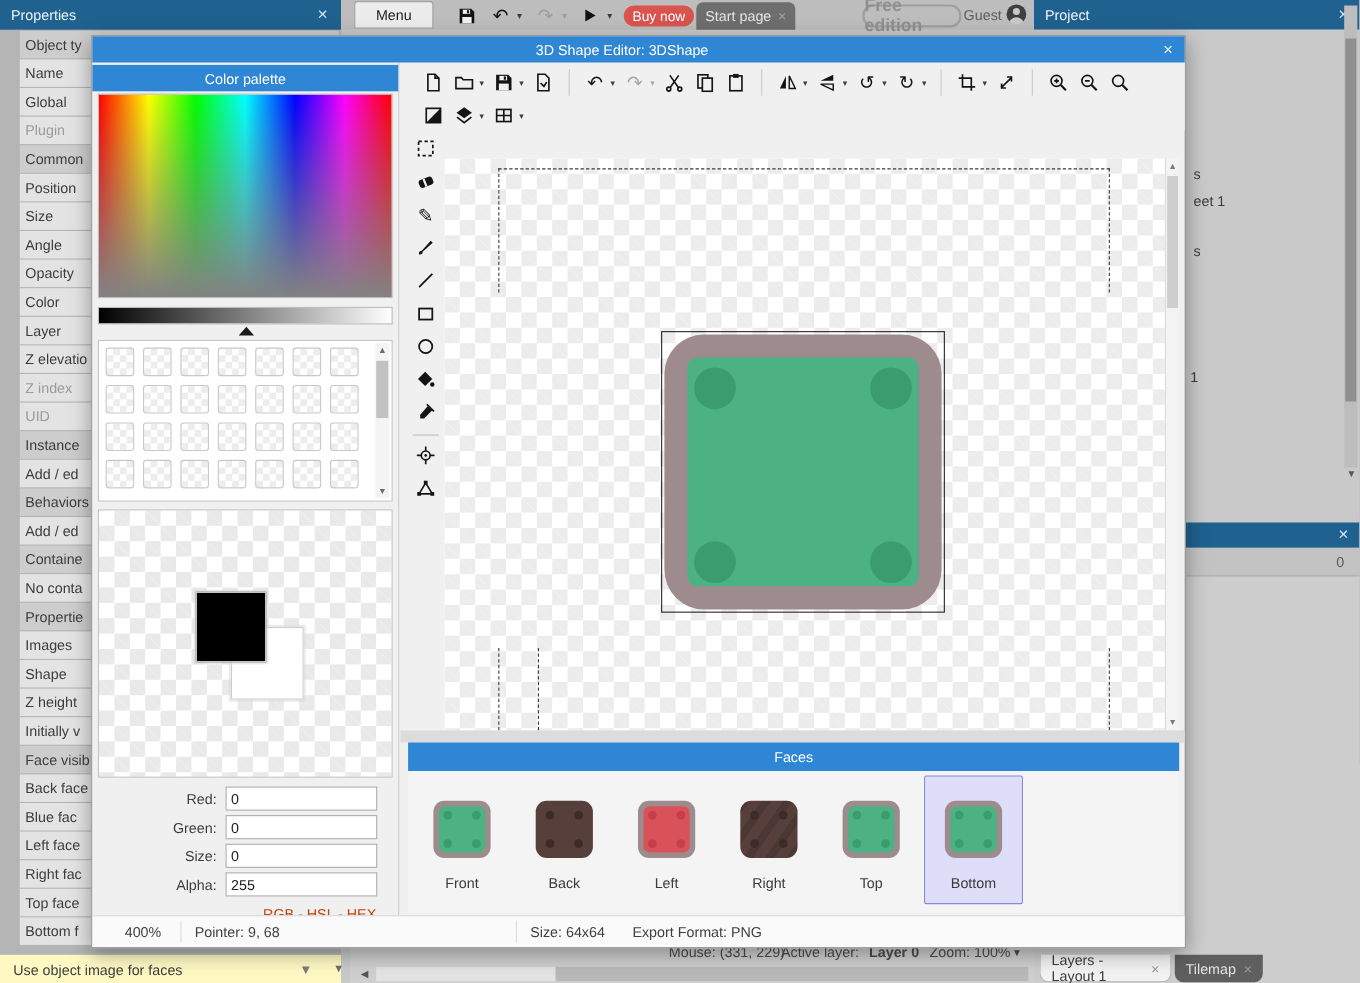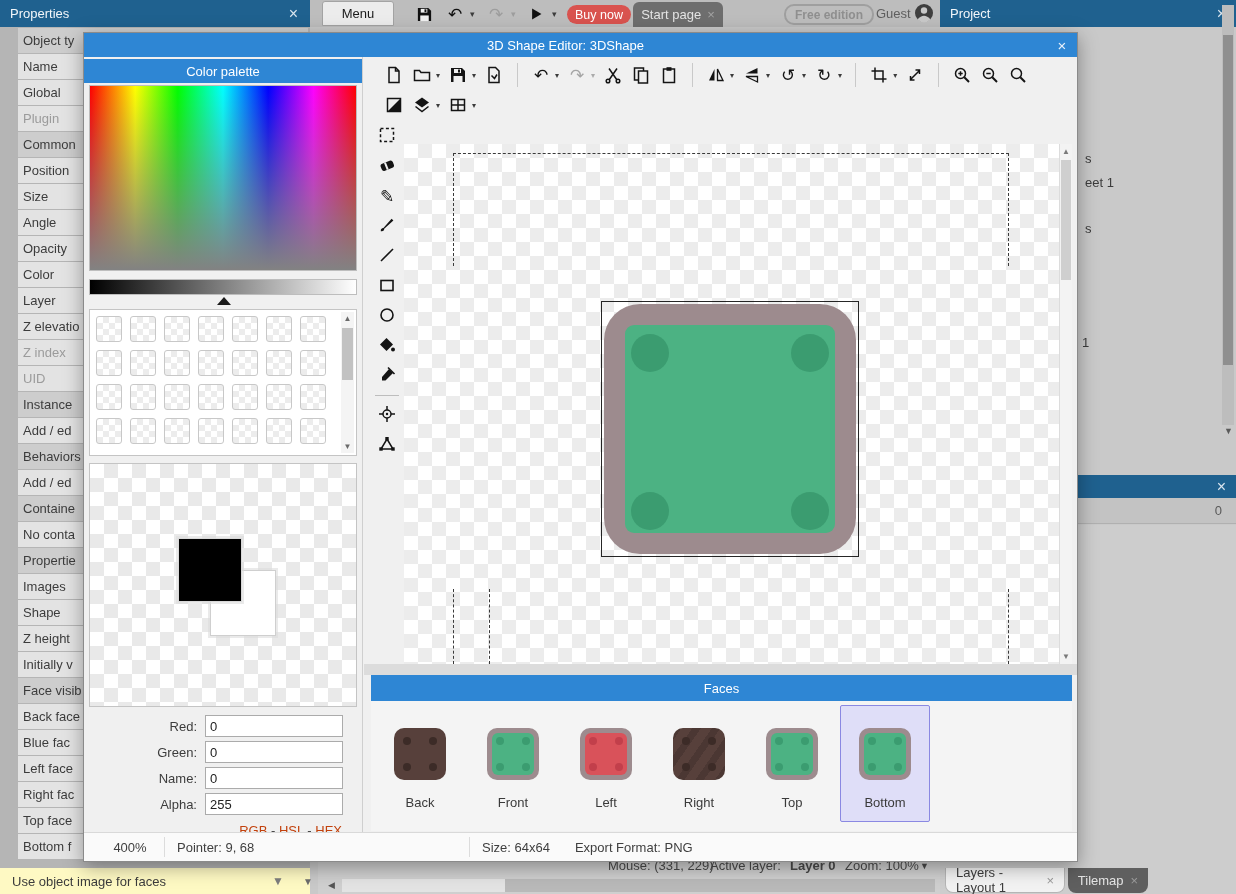--- a/index.html
+++ b/index.html
@@ -25,21 +25,21 @@
 
   
   .top-bar{left:310px;top:0;width:630px;height:27px;background:#bdbdbd;}
   .menu-btn{position:absolute;left:12px;top:1px;width:72px;height:25px;background:#ececec;border:1px solid #a3a3a3;border-radius:3px 3px 0 0;display:flex;align-items:center;justify-content:center;font-weight:normal;color:#1a1a1a;box-sizing:border-box;}
   .tb-ico{position:absolute;top:4px;width:20px;height:20px;display:flex;align-items:center;justify-content:center;}
   .tb-glyph{font-size:17px;color:#111;line-height:1;}
   .tb-caret{position:absolute;top:9px;font-size:9px;color:#3c3c3c;}
   .buy-now{position:absolute;left:257px;top:5px;width:64px;height:19px;background:#d9534f;border-radius:10px;color:#fff;display:flex;align-items:center;justify-content:center;font-size:12.5px;}
   .start-tab{position:absolute;left:323px;top:2px;width:90px;height:25px;background:#6e6e6e;border-radius:6px 6px 0 0;color:#e4e4e4;display:flex;align-items:center;justify-content:center;gap:6px;font-size:13px;}
   .start-tab .tab-x{color:#a3a3a3;font-size:13px;}
-  .free-edition{position:absolute;left:474px;top:4px;width:86px;height:17px;border:2px solid #9f9f9f;border-radius:10px;color:#8f8f8f;font-weight:bold;font-size:12px;display:flex;align-items:center;justify-content:center;}
+  .free-edition{position:absolute;left:474px;top:4px;width:86px;height:17px;border:2px solid #9f9f9f;border-radius:10px;color:#8f8f8f;font-weight:bold;font-size:16px;display:flex;align-items:center;justify-content:center;}
   .guest-label{position:absolute;left:566px;top:6px;color:#5f5f5f;font-size:13px;}
   .person-ico{position:absolute;left:604px;top:3px;}
 
   
   .project-panel{left:940px;top:0;width:296px;height:894px;background:#c9c9c9;}
   .proj-content{position:absolute;left:0;top:27px;right:0;height:443px;background:#c9c9c9;}
   .frag{position:absolute;left:145px;color:#3c3c3c;}
   .frag:nth-of-type(1){top:124px;}
   .frag:nth-of-type(2){top:148px;}
   .frag:nth-of-type(3){top:194px;}
@@ -588,21 +588,21 @@
       <div class="rgb-fields" id="rgb-fields">
           <div class="field-row">
             <span class="field-label">Red:</span>
             <input class="field-input" value="0" style="">
           </div>
           <div class="field-row">
             <span class="field-label">Green:</span>
             <input class="field-input" value="0" style="">
           </div>
           <div class="field-row">
-            <span class="field-label">Name:</span>
+            <span class="field-label">Size:</span>
             <input class="field-input" value="0" style="">
           </div>
           <div class="field-row">
             <span class="field-label">Alpha:</span>
             <input class="field-input" value="255" style="">
           </div>
         </div>
       <div class="pal-links">
         <a href="#">RGB</a><span class="dash"> - </span><a href="#">HSL</a><span class="dash"> - </span><a href="#">HEX</a>
       </div>
@@ -693,32 +693,32 @@
       <span class="sarr up">▲</span>
       <div class="thumb"></div>
       <span class="sarr dn">▼</span>
     </div>
     <div class="cv-divider"></div>
 
     <div class="faces-head blue-header">Faces</div>
     <div class="faces-area">
       <div class="faces-row" id="faces-row">
           <div class="face-cell">
+            <div class="face-thumb green">
+              <div class="inner"></div>
+              <div class="face-dots"></div>
+            </div>
+            <div class="face-label">Front</div>
+          </div>
+          <div class="face-cell">
             <div class="face-thumb brown">
               <div class="inner"></div>
               <div class="face-dots"></div>
             </div>
             <div class="face-label">Back</div>
-          </div>
-          <div class="face-cell">
-            <div class="face-thumb green">
-              <div class="inner"></div>
-              <div class="face-dots"></div>
-            </div>
-            <div class="face-label">Front</div>
           </div>
           <div class="face-cell">
             <div class="face-thumb red">
               <div class="inner"></div>
               <div class="face-dots"></div>
             </div>
             <div class="face-label">Left</div>
           </div>
           <div class="face-cell">
             <div class="face-thumb brown-pattern">

